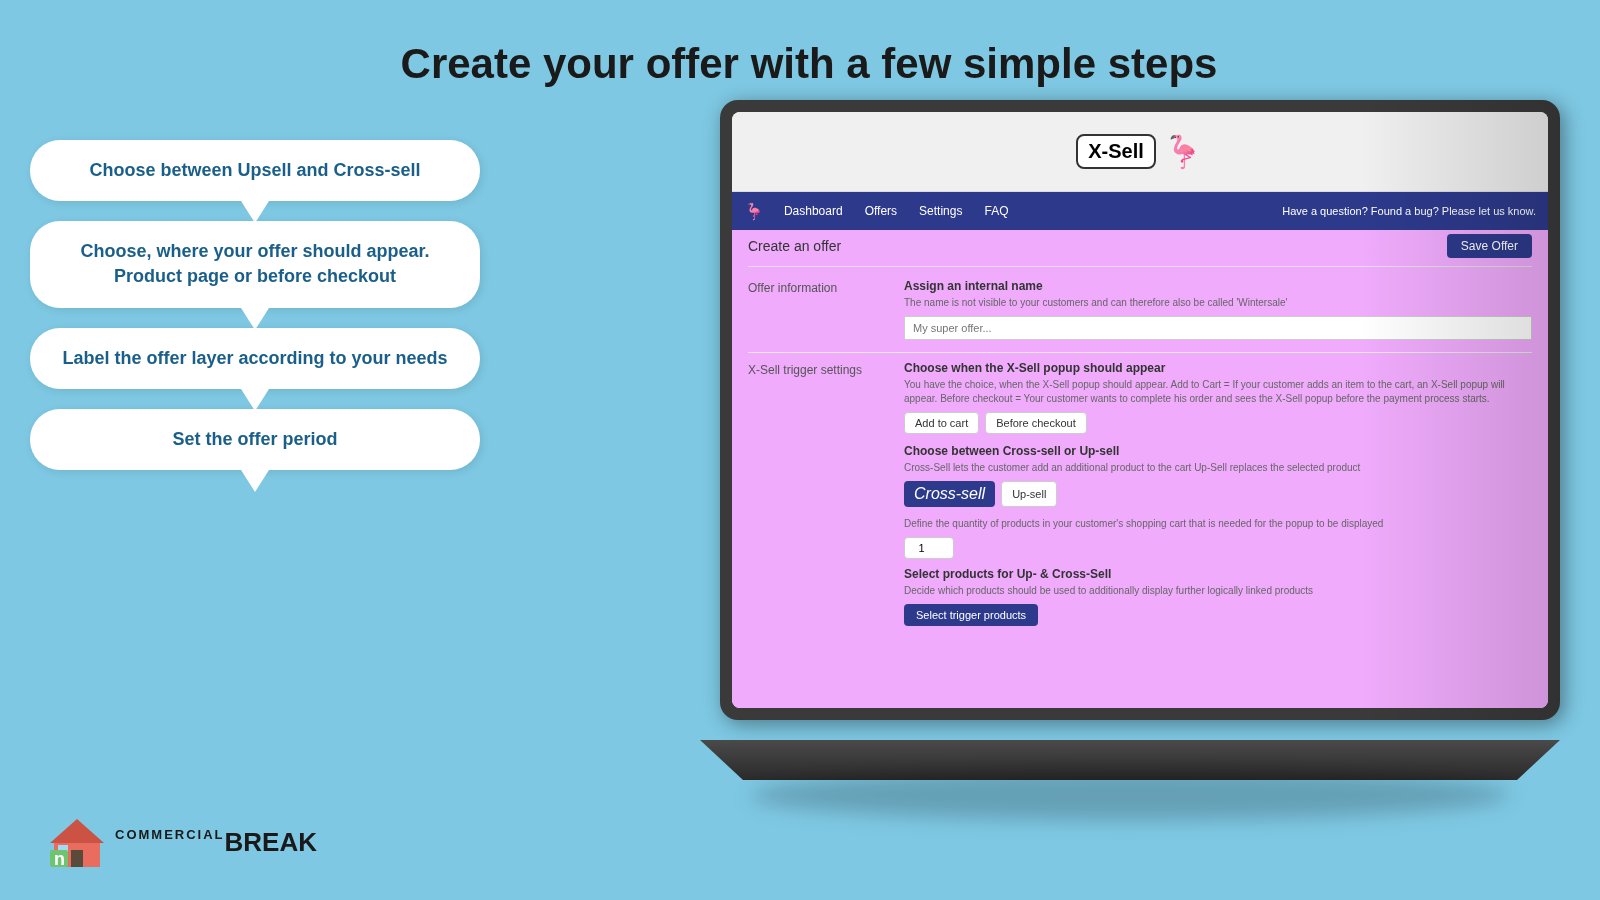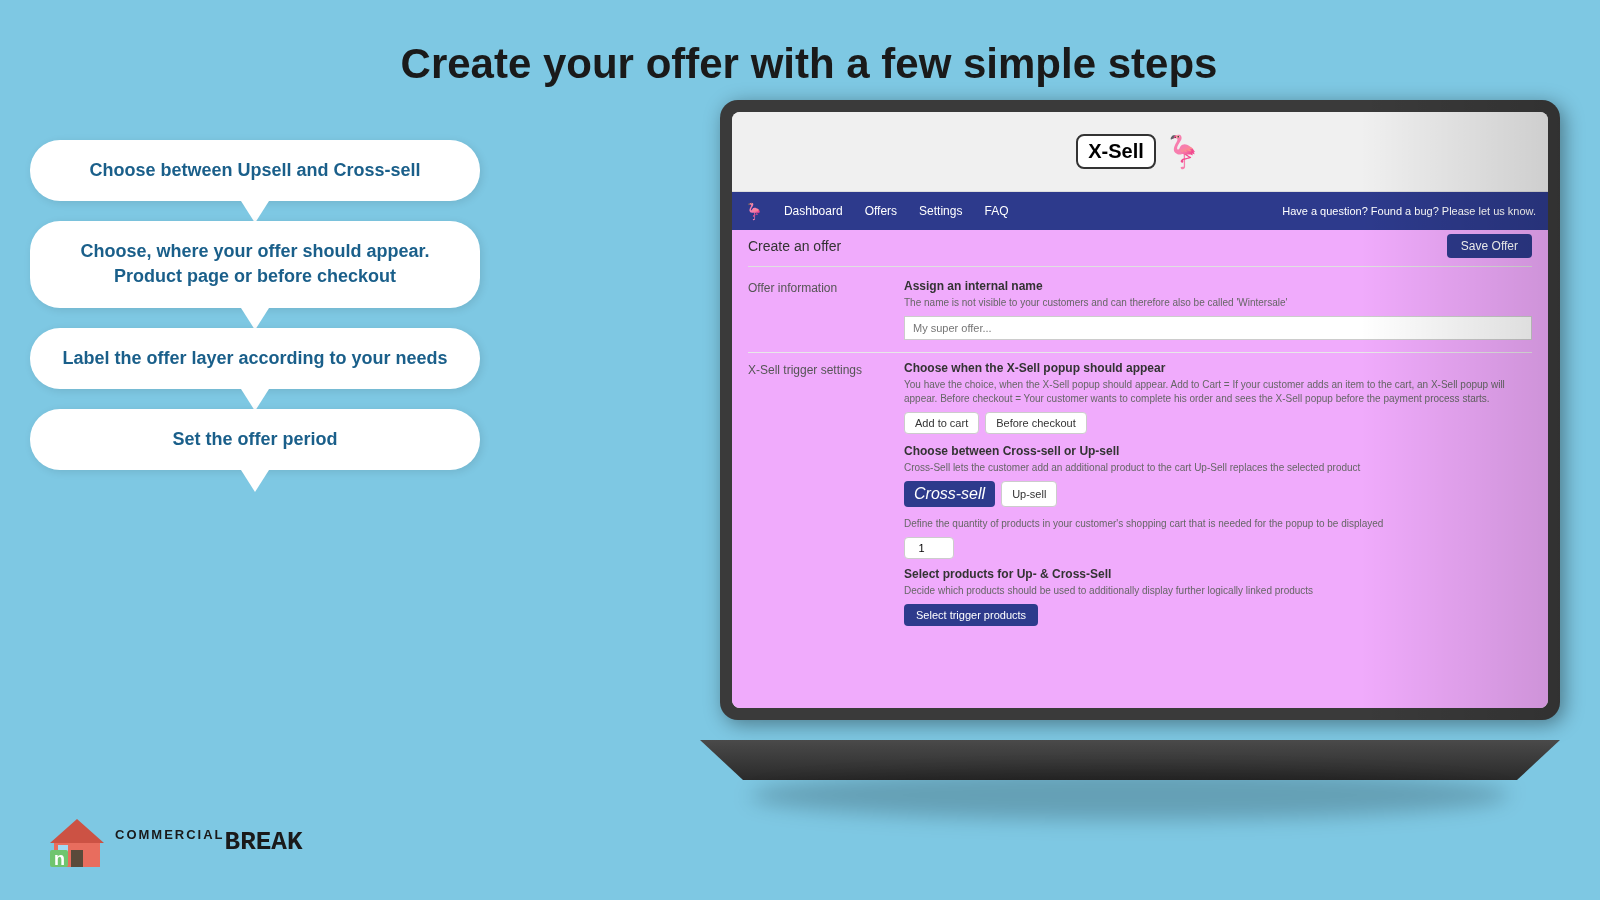--- a/index.html
+++ b/index.html
@@ -331,21 +331,20 @@
       font-size: 13px;
       font-weight: 600;
       color: #1a1a1a;
       letter-spacing: 2px;
     }
 
     .brand-break {
       font-size: 26px;
       font-weight: 900;
       color: #1a1a1a;
-      font-family: Liberation Mono, monospace;
     }
   </style>
 </head>
 <body>
 
 <h1 class="main-title">Create your offer with a few simple steps</h1>
 
 <div class="bubbles-container">
   <div class="speech-bubble">
     <span>Choose between Upsell and Cross-sell</span>

